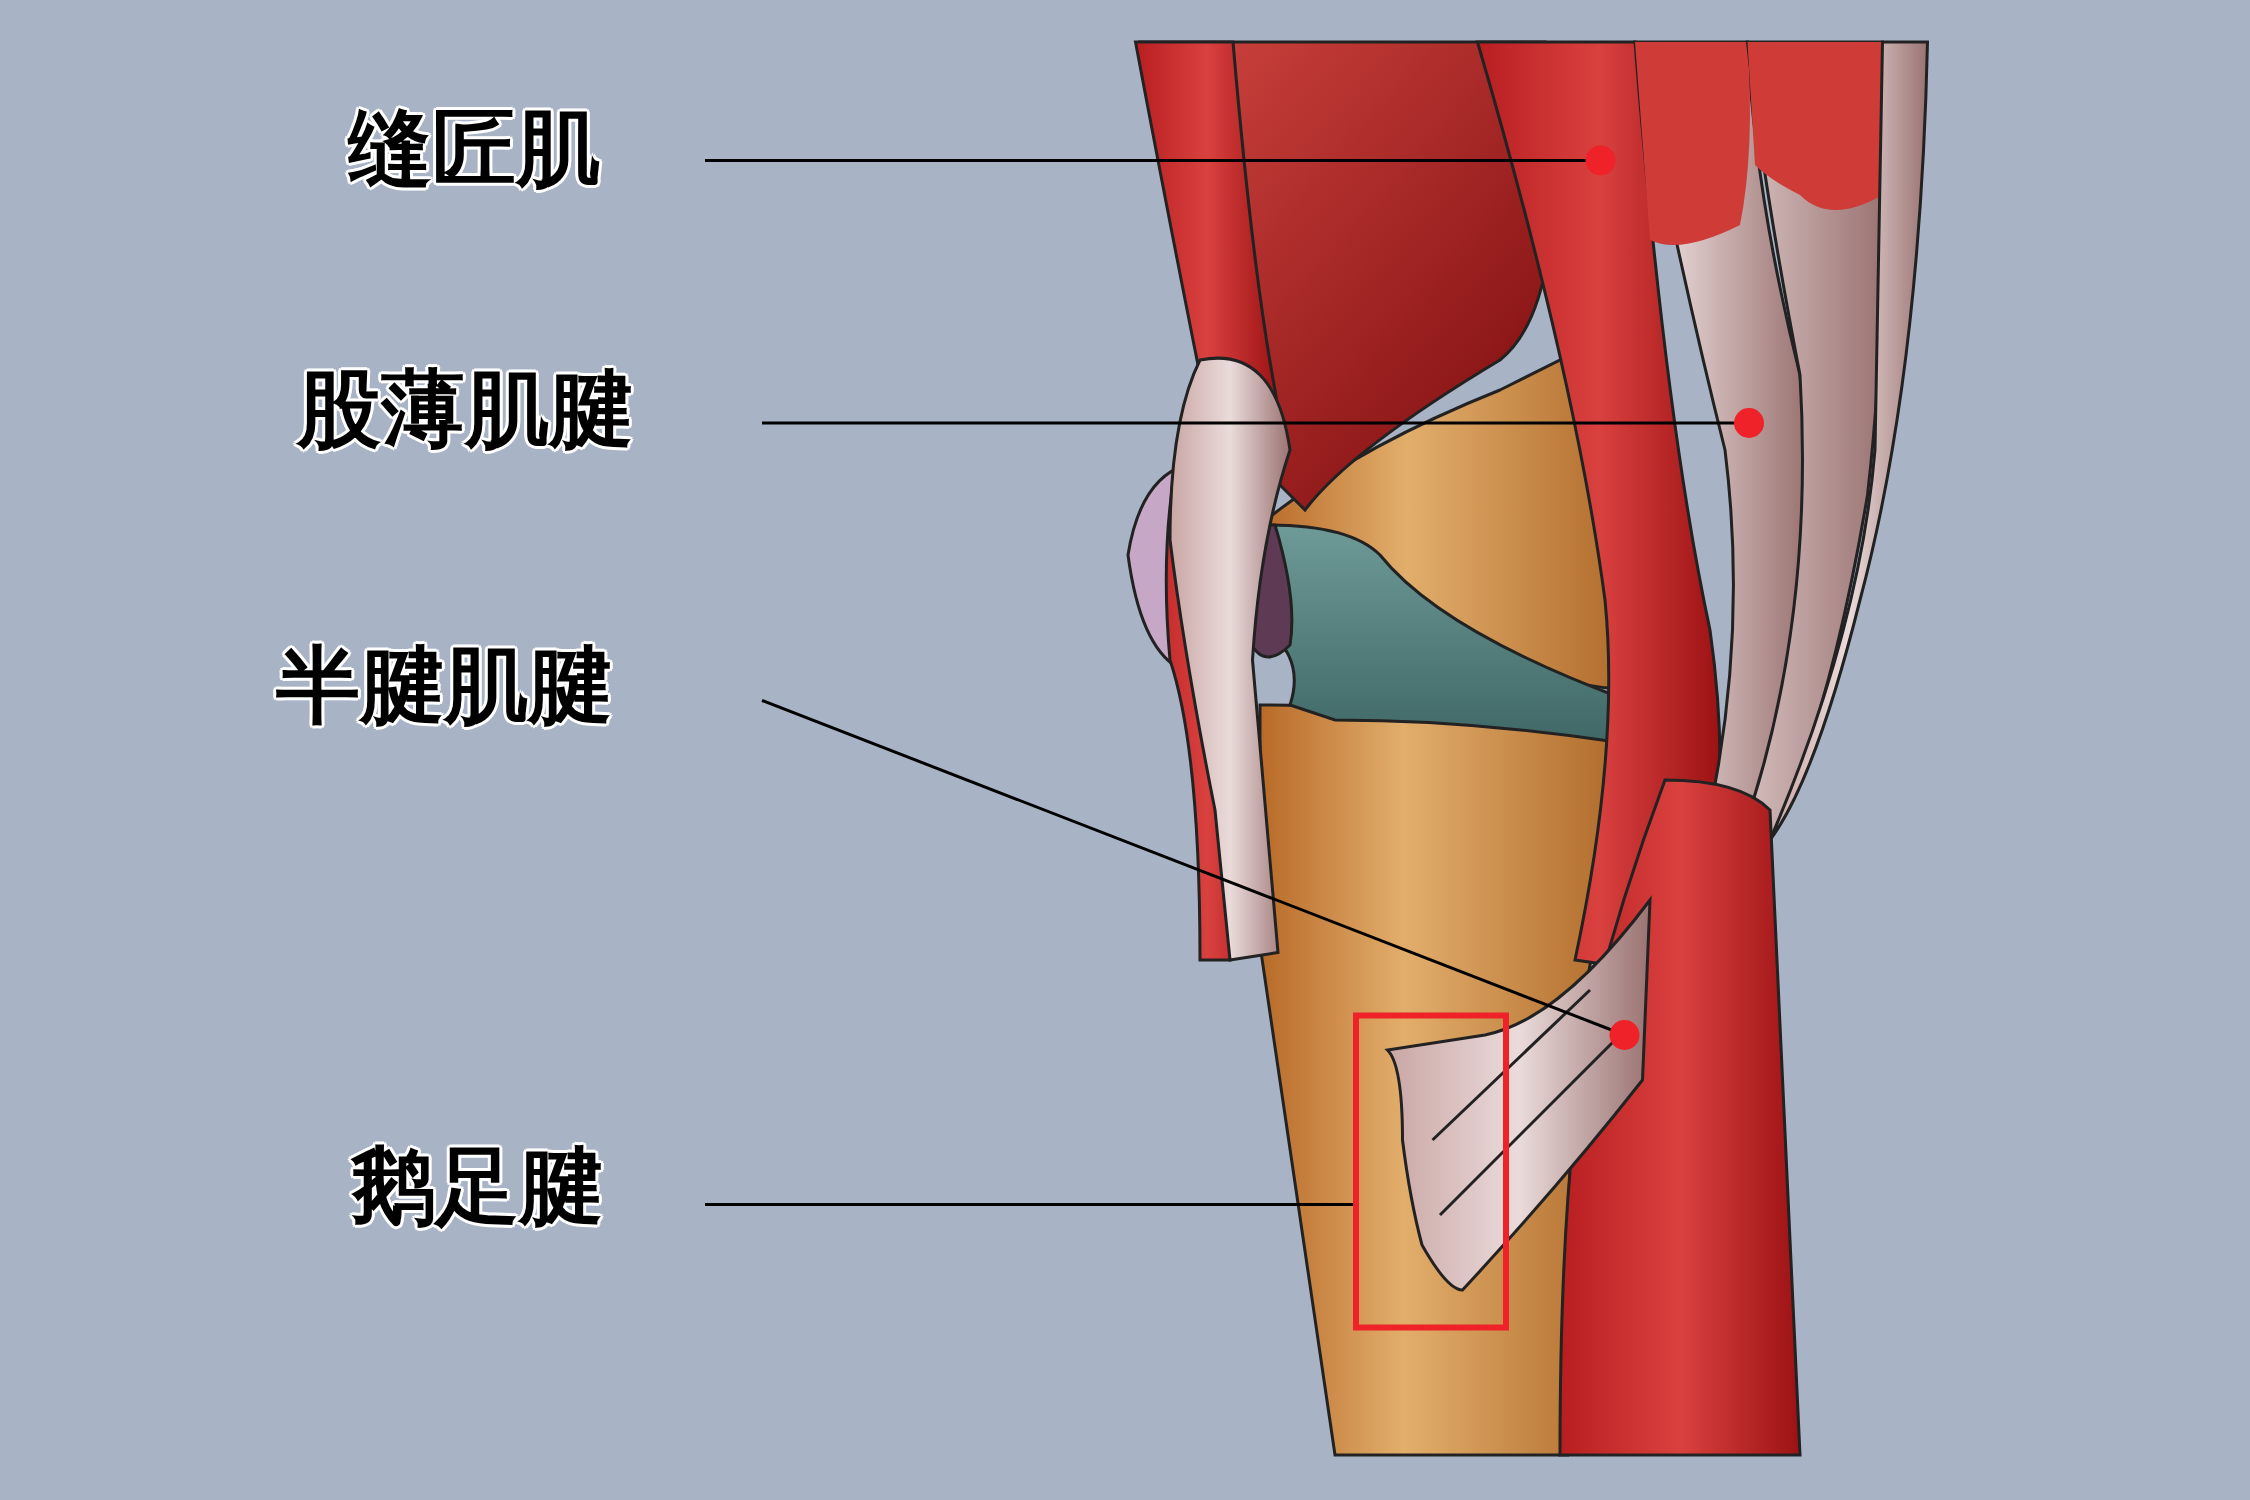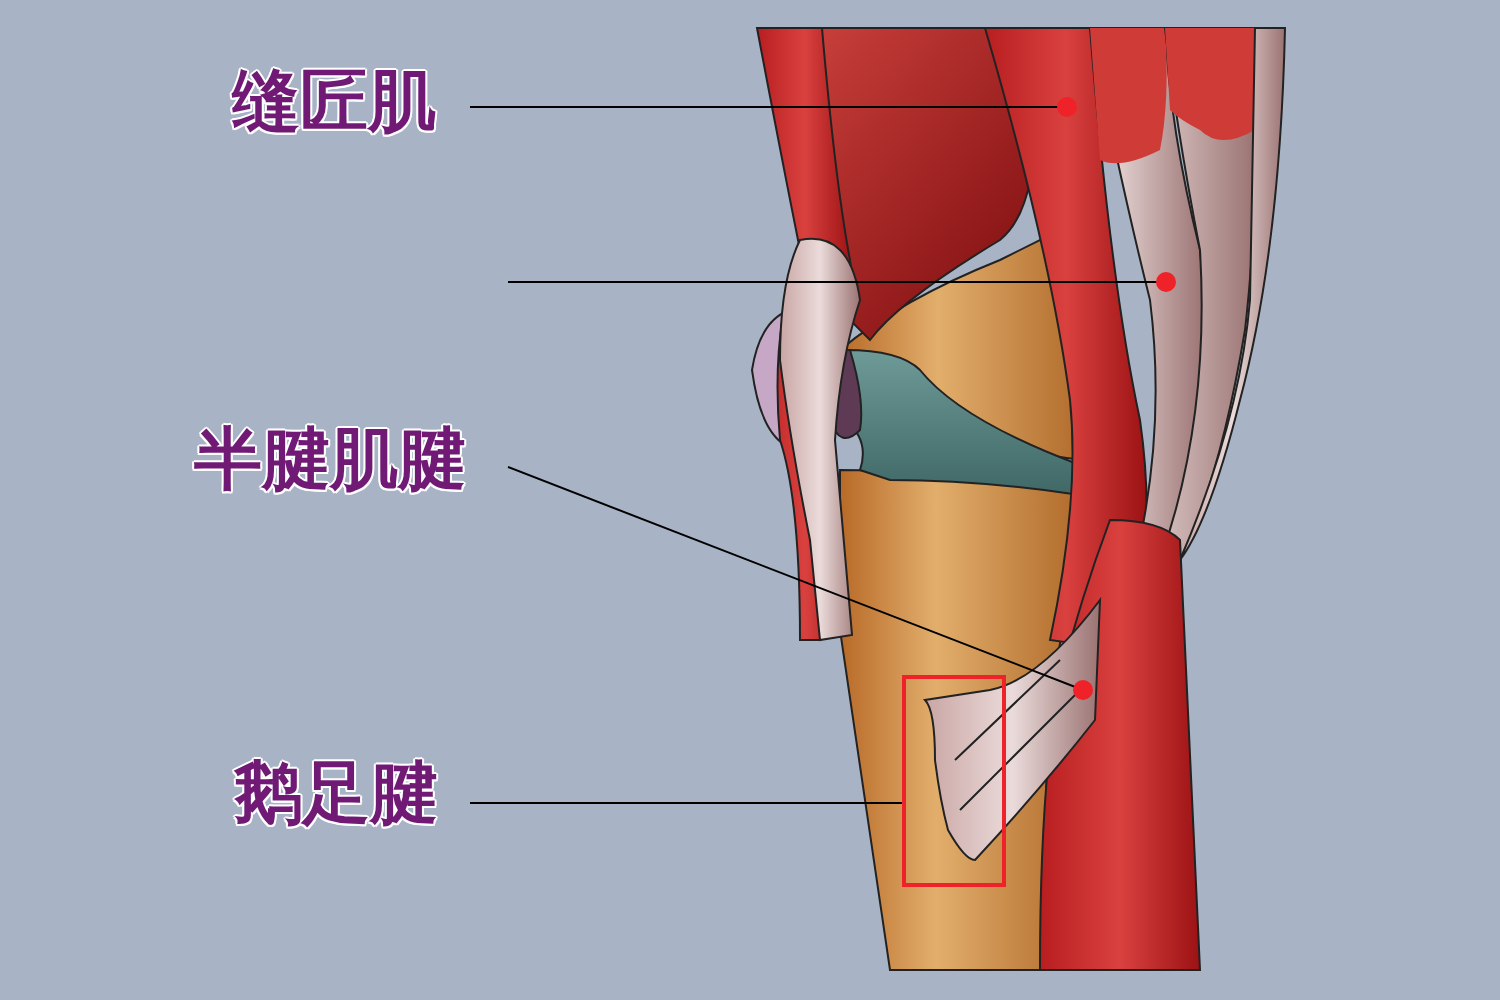--- a/index.html
+++ b/index.html
@@ -1,24 +1,24 @@
 <!DOCTYPE html>
 <html><head>
 <meta charset="utf-8">
 <style>
   html, body { margin: 0; padding: 0; }
   body { width: 1500px; height: 1000px; overflow: hidden; background: #a8b4c6; position: relative; font-family: "DejaVu Sans", sans-serif; }
   #stage { position: absolute; left: 0; top: 0; width: 1500px; height: 1000px; }
   svg.art { position: absolute; left: 0; top: 0; }
   .label {
-    position: absolute; font-size: 68px; color: #701a75; font-weight: bold; letter-spacing: 0px;
+    position: absolute; font-size: 56px; color: #000000; font-weight: bold; letter-spacing: 0px;
     -webkit-text-stroke: 0px; white-space: nowrap; line-height: 1;
     text-shadow: 2px 0 0 #fff, -2px 0 0 #fff, 0 2px 0 #fff, 0 -2px 0 #fff,
                  1.5px 1.5px 0 #fff, -1.5px -1.5px 0 #fff, 1.5px -1.5px 0 #fff, -1.5px 1.5px 0 #fff;
-    font-family: Liberation Mono, monospace;
+    font-family: Liberation Serif, serif;
   }
 </style>
 </head>
 <body>
 
 <div id="stage">
   <svg class="art" width="1500" height="1000" viewBox="0 0 1500 1000">
     <defs>
       <linearGradient id="muscle" x1="0" y1="0" x2="1" y2="0">
         <stop offset="0" stop-color="#b81e20"></stop>
@@ -79,15 +79,16 @@
     <line x1="470" y1="803" x2="902" y2="803" stroke="#000" stroke-width="2"></line>
 
     <circle cx="1067" cy="107" r="10" fill="#ee2228"></circle>
     <circle cx="1166" cy="282" r="10" fill="#ee2228"></circle>
     <circle cx="1083" cy="690" r="10" fill="#ee2228"></circle>
 
     <rect x="904" y="677" width="100" height="208" fill="none" stroke="#ee2228" stroke-width="4"></rect>
   </svg>
 
   <div class="label" style="left:232px; top:72px;">缝匠肌</div>
-  <div class="label" style="left:194px; top:430px;">半腱肌腱</div>
+  <div class="label" style="left:198px; top:246px;">股薄肌腱</div>
+  <div class="label" style="left:184px; top:430px;">半腱肌腱</div>
   <div class="label" style="left:234px; top:764px;text-align:center;">鹅足腱</div>
 </div>
 
 </body></html>

